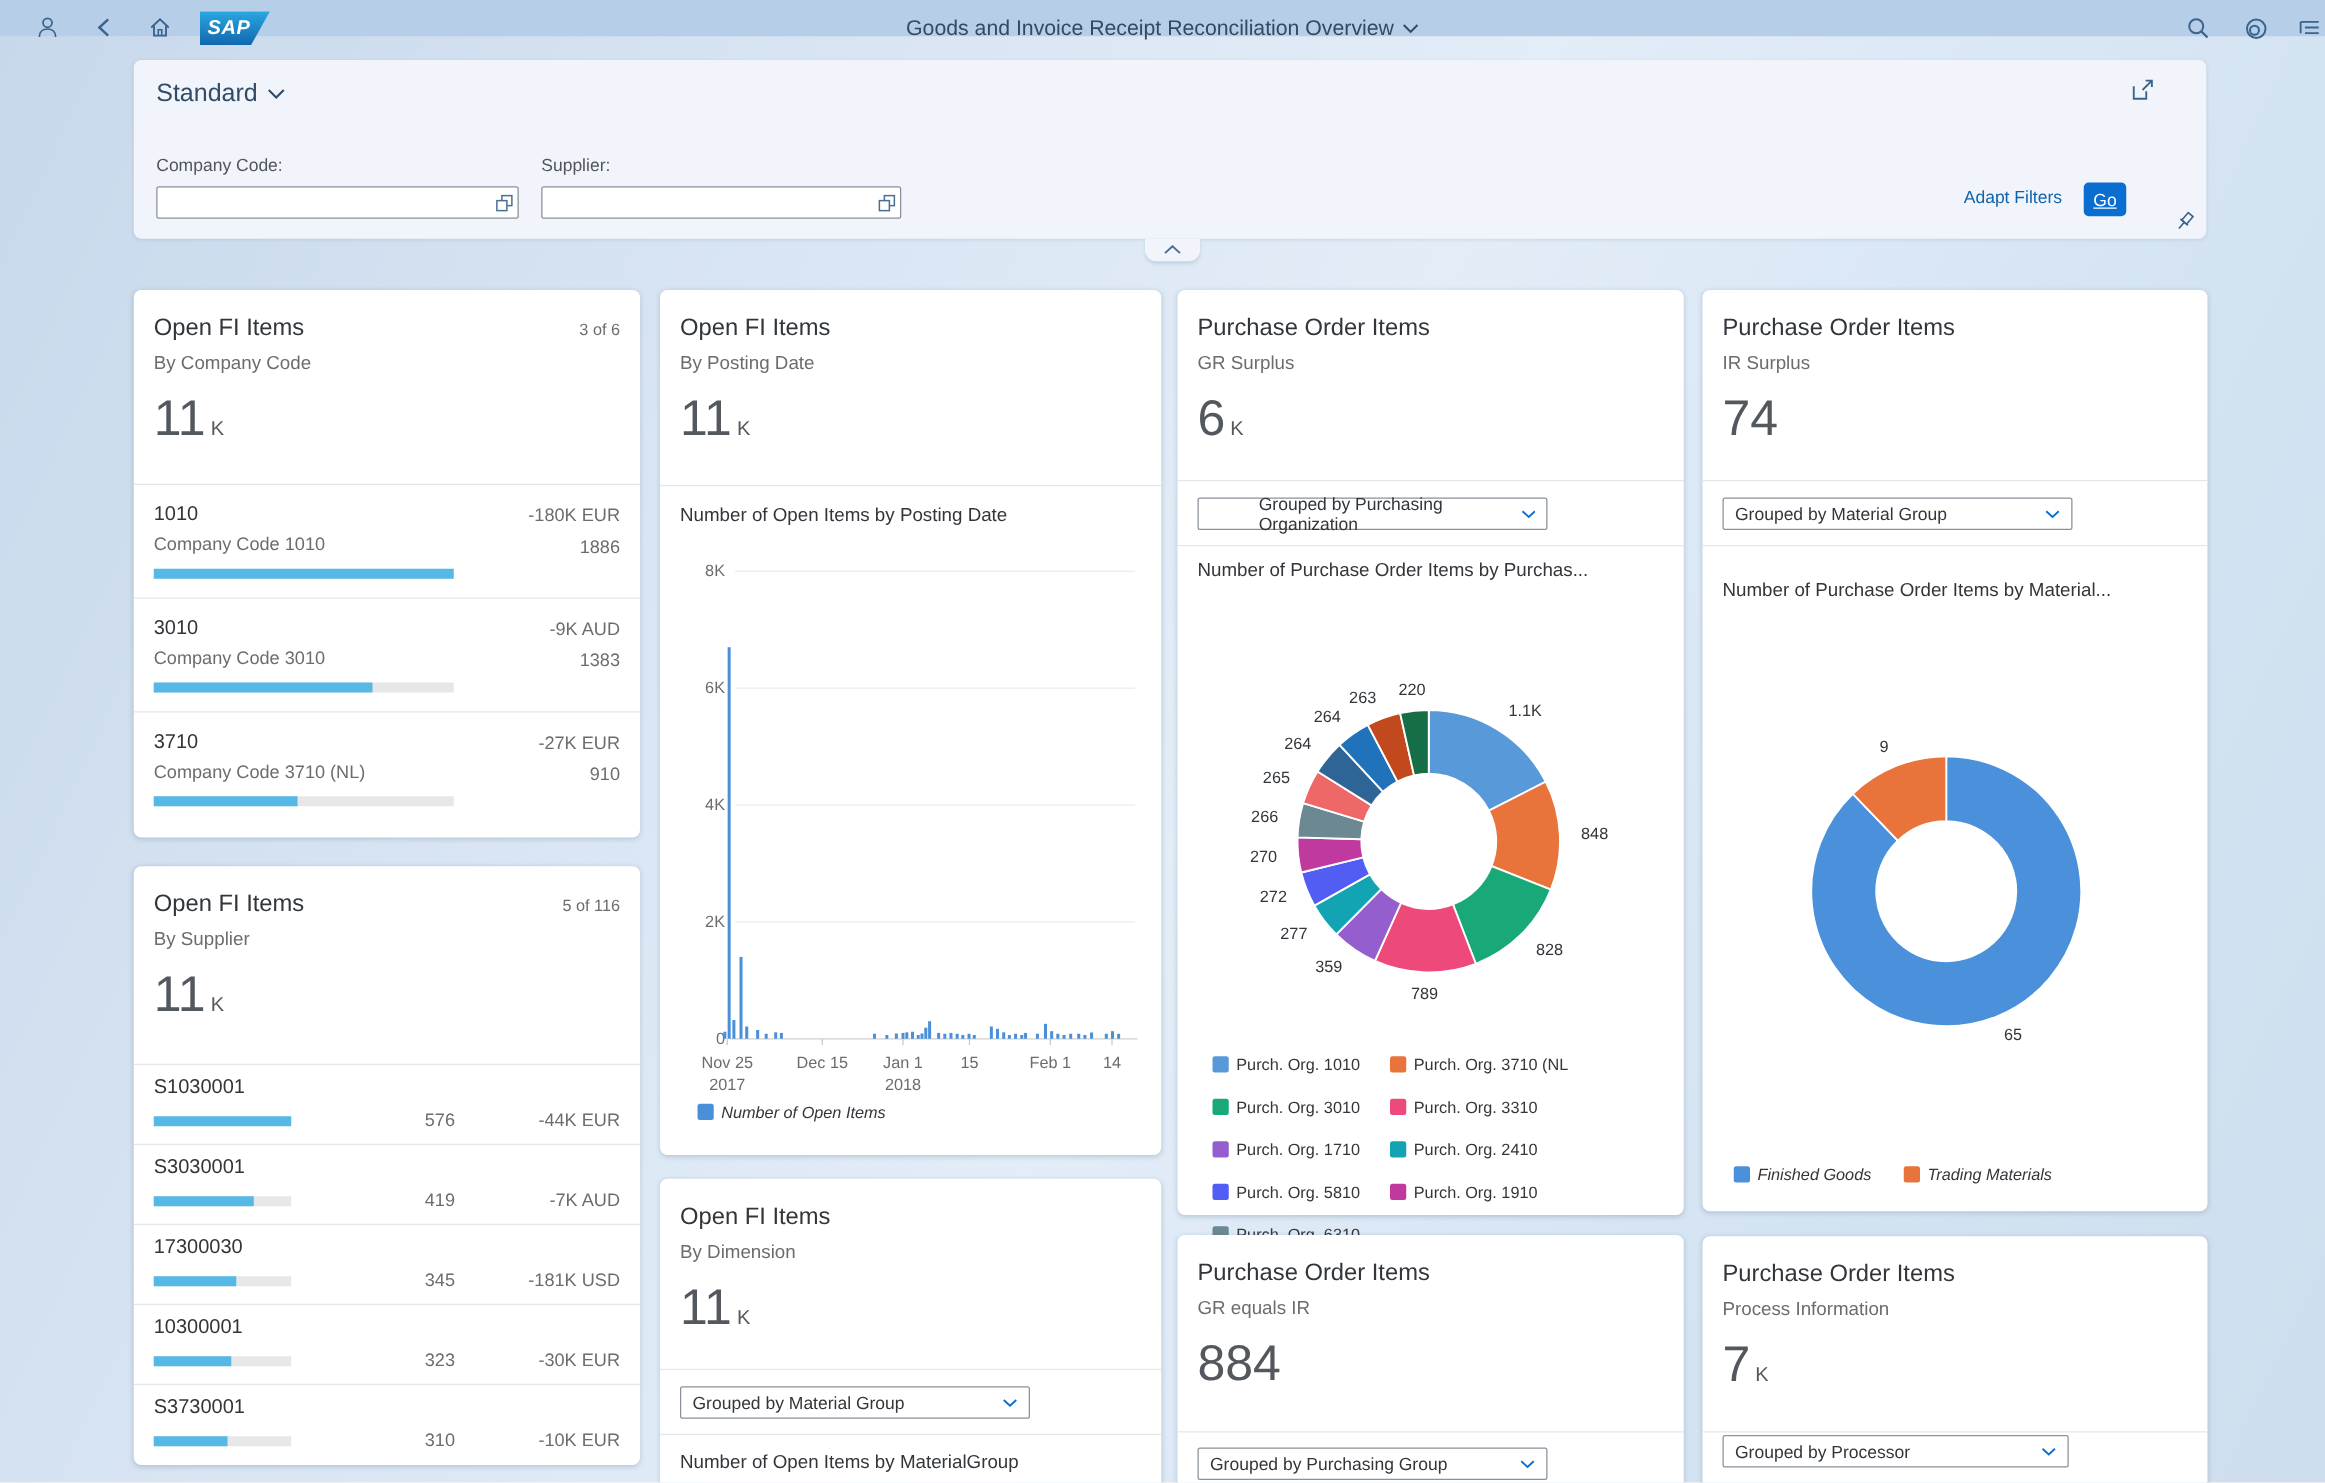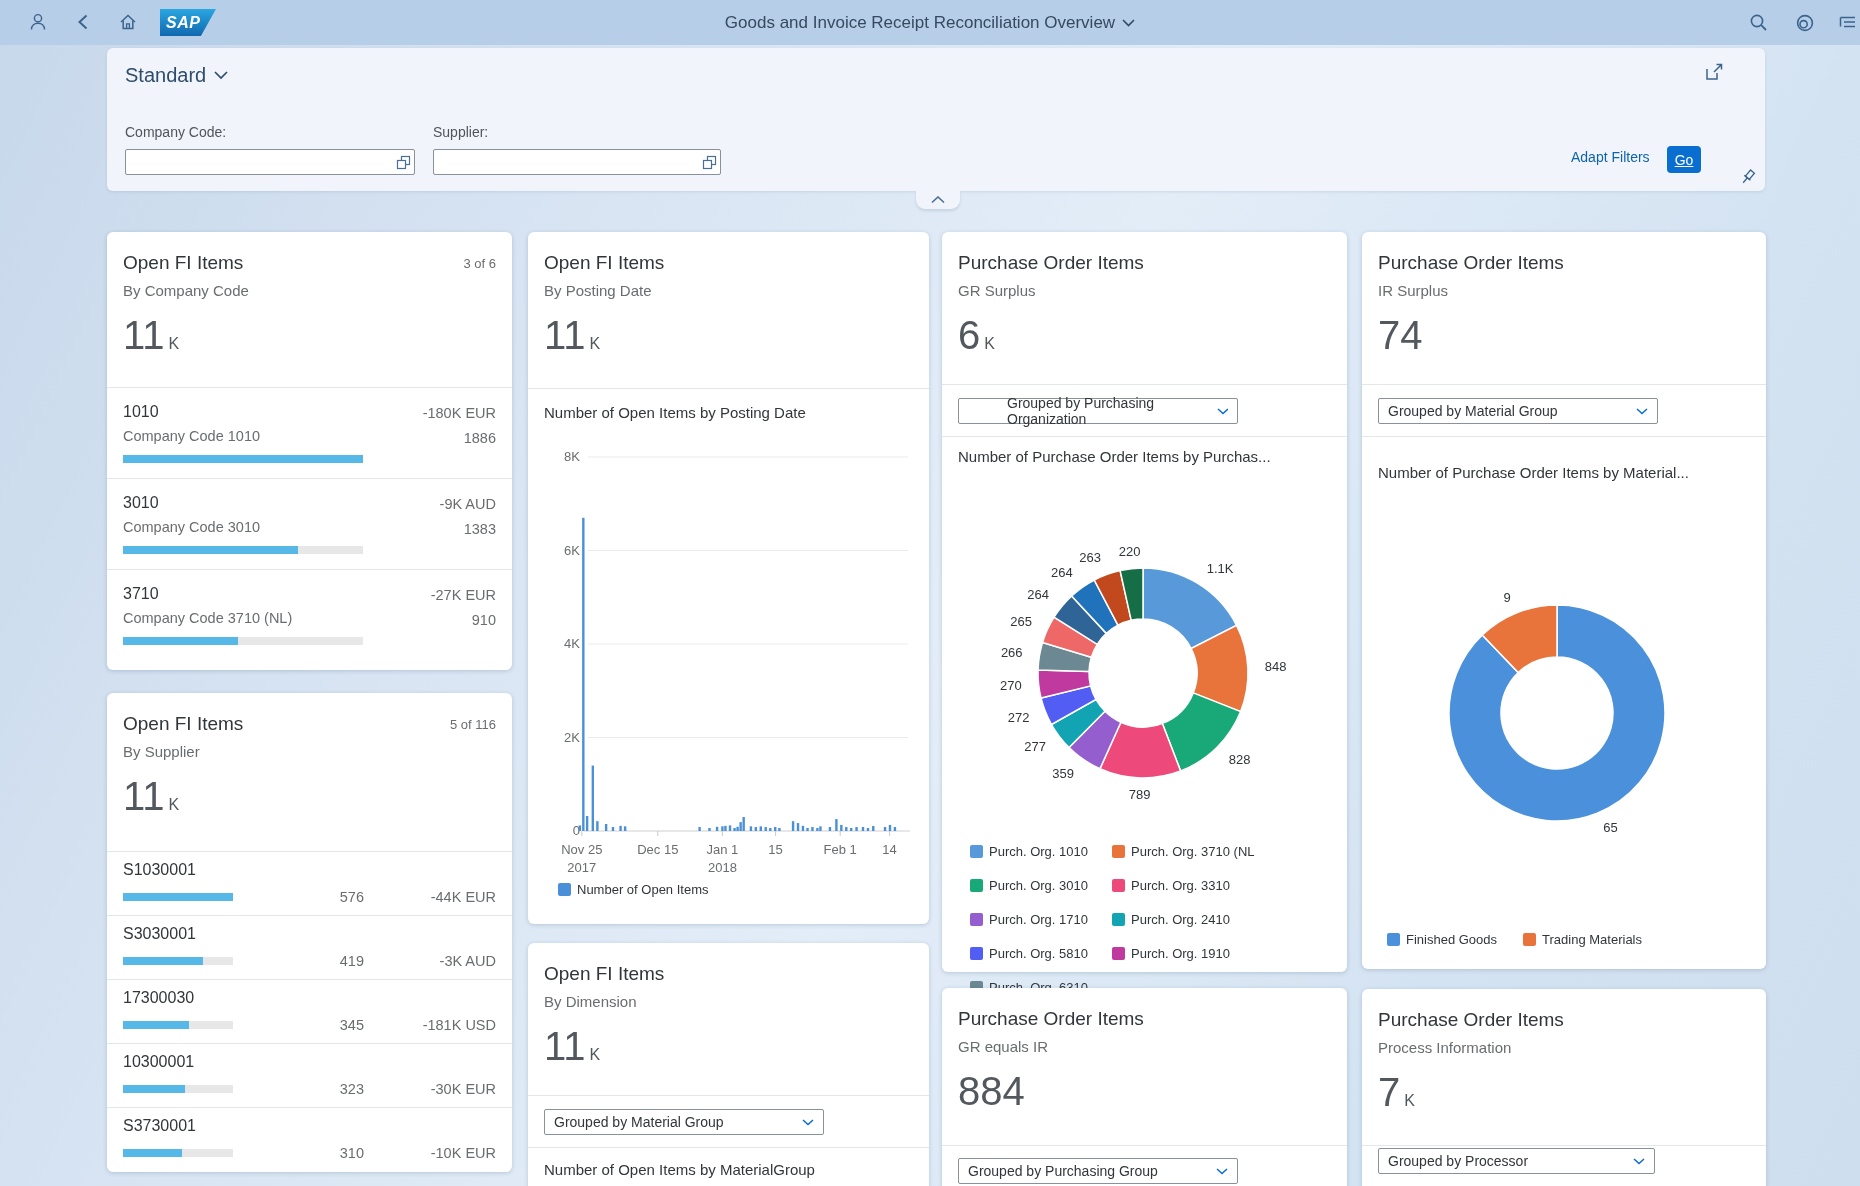--- a/index.html
+++ b/index.html
@@ -3,21 +3,21 @@
 <meta charset="utf-8">
 <style>
   html,body{margin:0;padding:0;}
   body{
     width:1860px;height:1186px;overflow:hidden;
     font-family:"Liberation Sans", sans-serif;
     background:linear-gradient(115deg,#c7d8eb 0%,#d9e5f3 30%,#e3edf8 52%,#d4e3f2 78%,#cfdeee 100%);
   }
   .page{position:relative;width:1860px;height:1186px;}
   
-  .shell{position:absolute;left:0;top:0;width:1860px;height:45px;background:#b7cee9;}
+  .shell{position:absolute;left:0;top:0;width:1860px;height:29px;background:#b7cee9;}
   .shell .icn{position:absolute;top:12px;cursor:pointer;}
   .shell svg{display:block;}
   .shell-title{position:absolute;left:0;right:0;top:0;height:45px;display:flex;align-items:center;justify-content:center;gap:7px;color:#354a5f;font-size:17px;cursor:pointer;}
   .sap-logo{position:absolute;left:160px;top:9px;width:56px;height:27px;background:linear-gradient(180deg,#2aa7e0,#1168ae);clip-path:polygon(0 0,100% 0,73% 100%,0 100%);display:flex;align-items:center;color:#fff;font-size:16px;font-weight:bold;font-style:italic;padding-left:6px;box-sizing:border-box;letter-spacing:.5px;}
   
   .fpanel{position:absolute;left:107px;top:48px;width:1658px;height:143px;background:#f1f5fb;border-radius:6px;box-shadow:0 1px 3px rgba(50,80,110,.12);}
   .variant{position:absolute;left:18px;top:16px;display:flex;align-items:center;gap:8px;color:#2f4d6a;font-size:20px;cursor:pointer;}
   .flabel{position:absolute;top:76px;font-size:14px;color:#515559;}
   .finput{position:absolute;top:101px;height:26px;background:#fff;border:1px solid #89919a;border-radius:2px;box-sizing:border-box;display:flex;align-items:center;}
   .finput input{flex:1;border:none;outline:none;background:transparent;font-size:14px;padding:0 6px;font-family:"Liberation Sans",sans-serif;}
@@ -54,21 +54,21 @@
   .sup-line{display:flex;align-items:center;margin-top:10px;}
   .sup-track{width:110px;height:8px;background:#e7e7e7;}
   .sup-fill{height:8px;background:#55b8e6;}
   .sup-cnt{width:131px;text-align:right;font-size:14.5px;color:#6a6d70;}
   .sup-amt{flex:1;text-align:right;font-size:14.5px;color:#6a6d70;}
   
   .leg1{position:absolute;display:grid;grid-template-columns:123px auto;row-gap:7px;column-gap:0;}
   .leg-item{display:flex;align-items:center;gap:6px;}
   .leg-sw{width:13px;height:13px;border-radius:2px;flex:0 0 13px;}
   .leg-tx{font-size:13px;color:#32363a;white-space:nowrap;}
-  .leg-flex{position:absolute;display:flex;gap:26px;}
+  .leg-flex{position:absolute;display:flex;gap:26px;font-style:italic;}
   text.dlabel{font-size:13px;fill:#32363a;}
   text.ytick{font-size:13px;fill:#6a6d70;text-anchor:end;}
   text.xtick{font-size:13px;fill:#6a6d70;text-anchor:middle;}
 </style>
 </head>
 <body>
 
 <div class="page">
 
   <div class="shell">
@@ -244,21 +244,21 @@
     </div>
   </div>
 
   <div class="sup-row">
     <div class="sup-code">S3030001</div>
     <div class="sup-line">
       <div class="sup-track">
               <div class="sup-fill" style="width: 73%;"></div>
             </div>
       <div class="sup-cnt">419</div>
-      <div class="sup-amt">-3K AUD</div>
+      <div class="sup-amt">-7K AUD</div>
     </div>
   </div>
 
   <div class="sup-row">
     <div class="sup-code">17300030</div>
     <div class="sup-line">
       <div class="sup-track">
               <div class="sup-fill" style="width: 60%;"></div>
             </div>
       <div class="sup-cnt">345</div>

